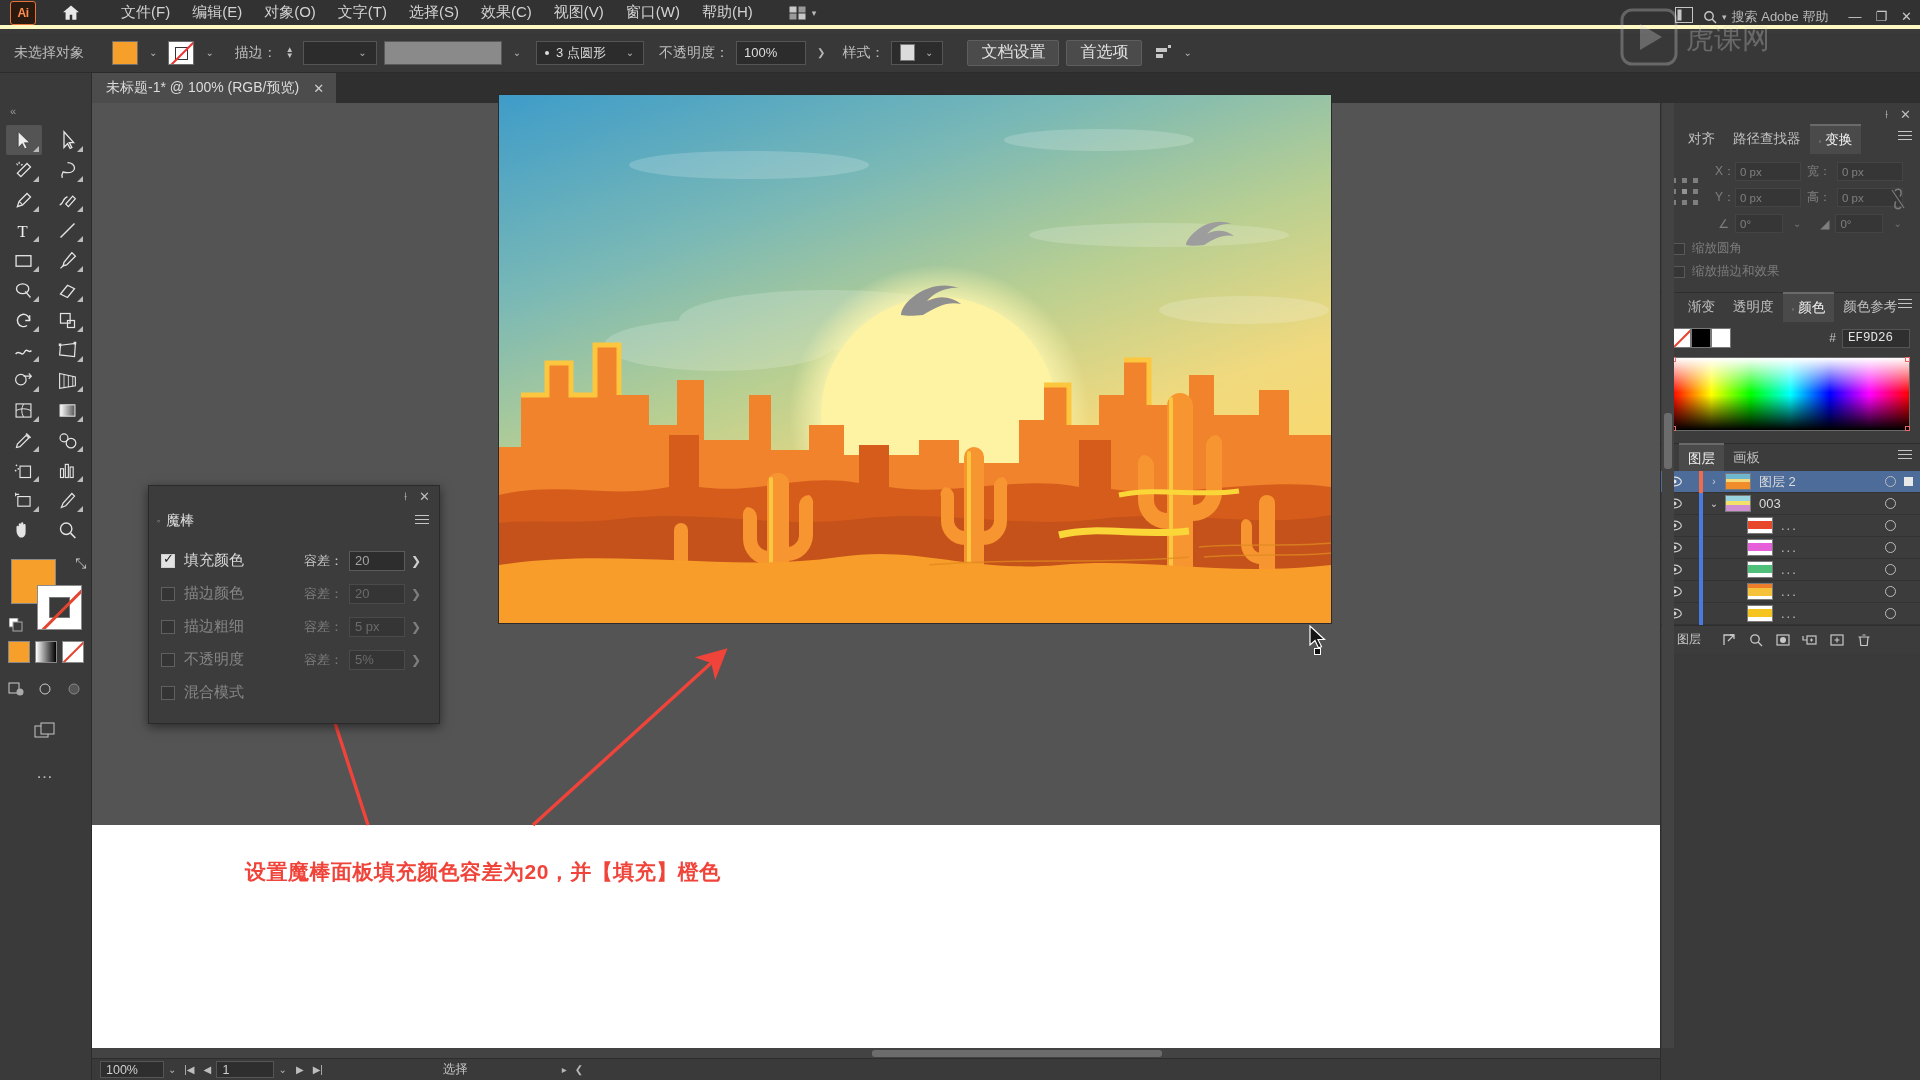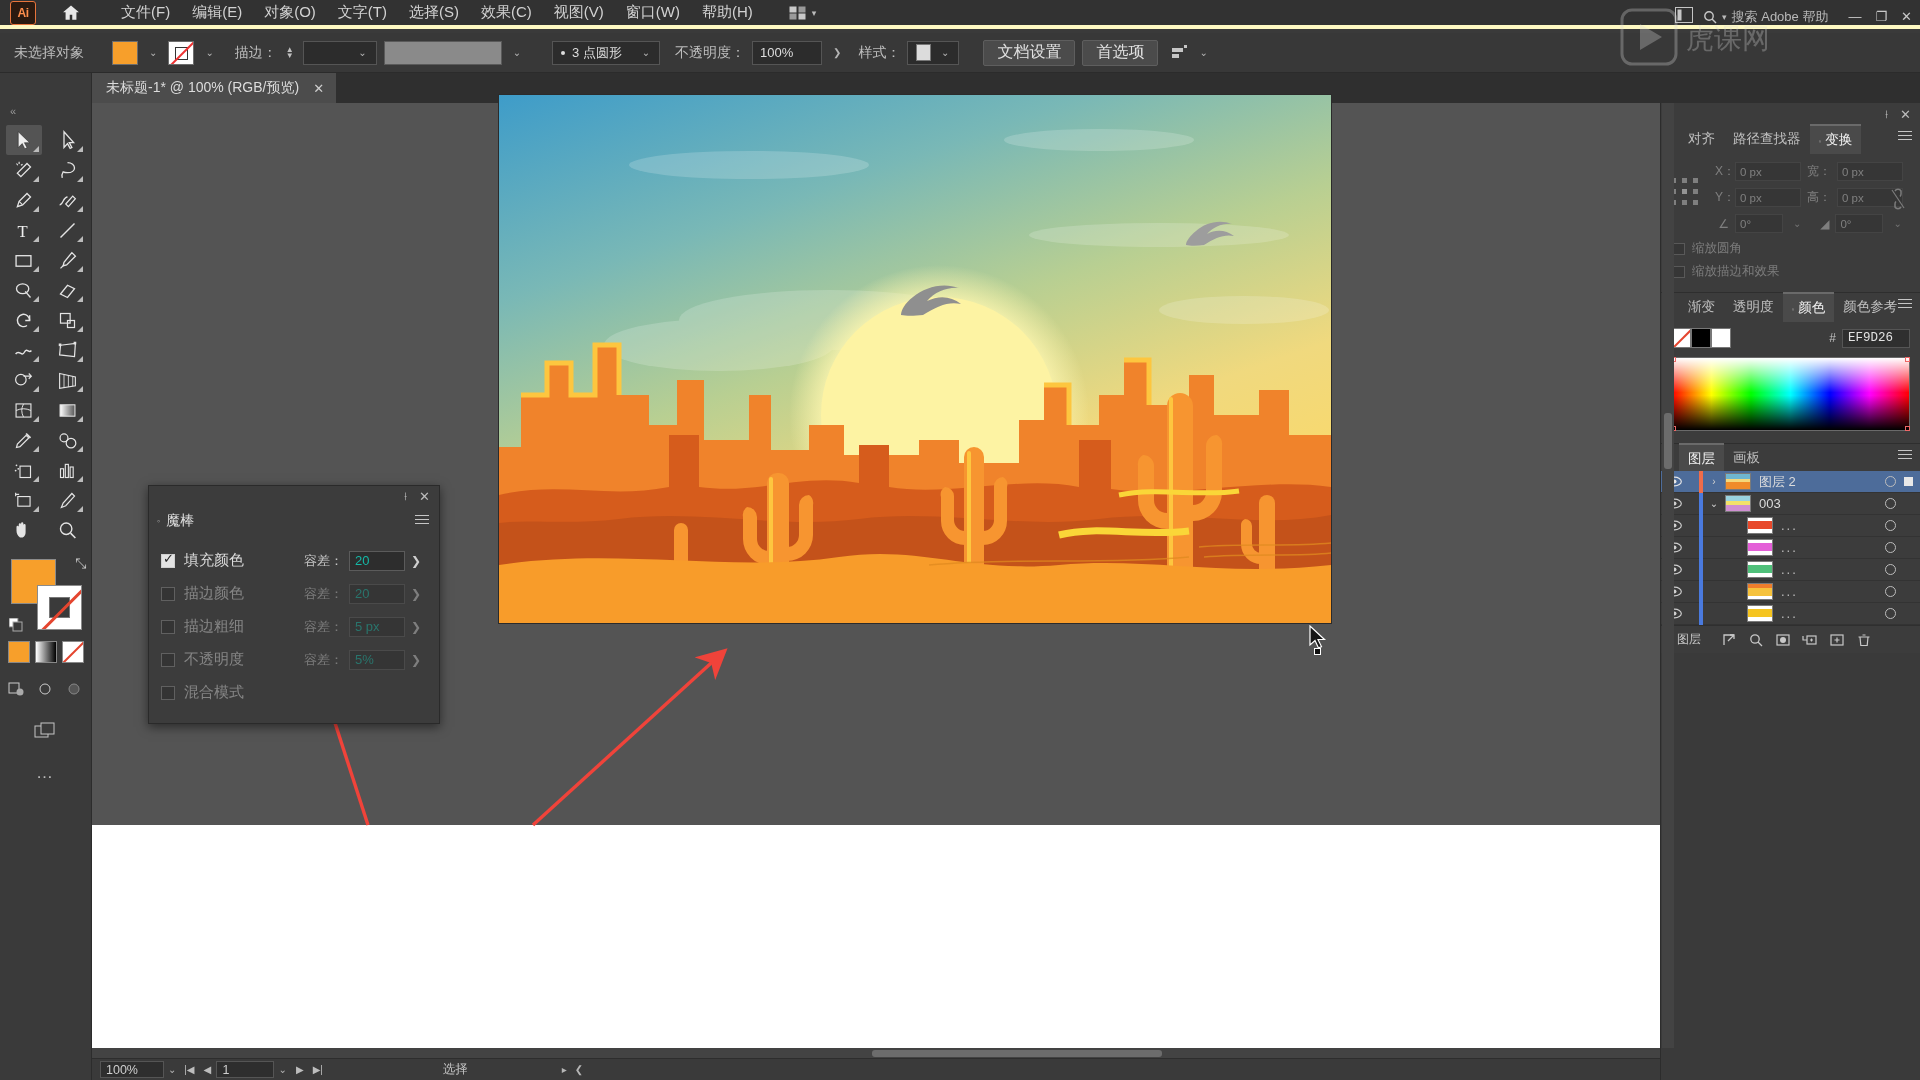--- a/index.html
+++ b/index.html
@@ -127,21 +127,21 @@
   .mw-tab .bullet{ font-size:9px; color:#aaa;}
   .mw-body { padding:9px 12px 14px 12px; }
   .mw-row { display:flex; align-items:center; height:33px; }
   .mw-row.dim { opacity:.45; }
   .chk { width:14px; height:14px; border:1px solid #8d8d8d; background:#2c2c2c; margin-right:9px; position:relative;}
   .chk.on { background:#e3e3e3; border-color:#cfcfcf;}
   .chk.on:after{ content:"✓"; position:absolute; left:1px; top:-4px; font-size:13px; color:#222;}
   .mw-name { font-size:15px; color:#dcdcdc; flex:1;}
   .mw-tol { font-size:13px; color:#c6c6c6; margin-right:6px;}
   .mw-inputwrap{ display:flex; align-items:center;}
-  .mw-input { width:56px; height:20px; background:#2d2d2d; border:1px solid #5b5b5b; color:#14b8a6; font-size:13px; padding:0 5px; display:flex; align-items:center;}
+  .mw-input { width:56px; height:20px; background:#2d2d2d; border:1px solid #5b5b5b; color:#a3a3a3; font-size:13px; padding:0 5px; display:flex; align-items:center;}
   .mw-arrow { width:22px; height:20px; display:flex; align-items:center; justify-content:center; color:#cfcfcf; font-size:12px;}
 
   
   .rightdock { position:absolute; right:0; top:103px; width:260px; bottom:0; background:#3a3a3a; border-left:1px solid #2c2c2c;}
   .panel { background:#3c3c3c; border-bottom:1px solid #2e2e2e; }
   .panel-titlebar { height:22px; display:flex; justify-content:flex-end; align-items:center; gap:12px; padding-right:9px; font-size:11px; color:#bdbdbd;}
   .tabrow { height:27px; display:flex; align-items:center; gap:0; padding-left:18px; position:relative;}
   .ptab { font-size:13.5px; color:#c0c0c0; padding:5px 9px; white-space:nowrap;}
   .ptab.active { color:#f2f2f2; background:#4a4a4a; border-top:2px solid #6a6a6a; }
   .ptab .bullet { font-size:8px; color:#aaa; margin-right:4px;}
@@ -275,21 +275,21 @@
     <div class="stepper">
         <span>▲</span>
         <span>▼</span>
       </div>
     <div class="cb-select" style="width:74px">
       <span></span>
         <span class="caret">⌄</span>
     </div>
     <div class="gray-field"></div>
     <span class="caret">⌄</span>
-    <div class="cb-select" style="width:108px; margin-left:20px">
+    <div class="cb-select" style="width:108px; margin-left:4px">
       <span style="display:flex;align-items:center;gap:7px">
           <i class="dot-stroke" style="display:inline-block"></i>
           <span>3 点圆形</span>
         </span>
         <span class="caret">⌄</span>
     </div>
     <span class="cb-label" style="margin-left:8px">不透明度：</span>
     <div class="cb-field" style="width:70px">
         <span>100%</span>
       </div>
@@ -635,20 +635,21 @@
 
         <path d="M424 220 c14 -9 26 -14 38 -11 c-10 -8 -22 -9 -34 -3 c8 -9 20 -14 32 -13 c-16 -6 -34 -1 -46 9 c-8 6 -12 13 -12 18 c5 1 13 1 22 0z" fill="#8f8f8f" transform="translate(0,0)"></path>
         <path d="M705 150 c11 -7 20 -11 30 -9 c-8 -6 -18 -7 -27 -2 c6 -7 16 -11 25 -10 c-13 -5 -27 -1 -36 7 c-6 5 -10 10 -10 14 c4 1 11 1 18 0z" fill="#9d9d9d"></path>
       </svg>
     </div>
 
     <div class="whitepane"></div>
   </div>
 
   <div class="annotation">
+    <div>设置魔棒面板填充颜色容差为20，并【填充】橙色</div>
   </div>
 
   <svg class="arrowsvg">
     <defs>
       <marker id="ah" markerWidth="9" markerHeight="9" refX="6" refY="4.5" orient="auto">
         <path d="M0,0 L9,4.5 L0,9 L2.5,4.5 Z" fill="#f0433a"></path>
       </marker>
     </defs>
     <line x1="368" y1="825" x2="283" y2="562" stroke="#f0433a" stroke-width="3.4" marker-end="url(#ah)"></line>
     <line x1="533" y1="825" x2="720" y2="655" stroke="#f0433a" stroke-width="3.4" marker-end="url(#ah)"></line>

